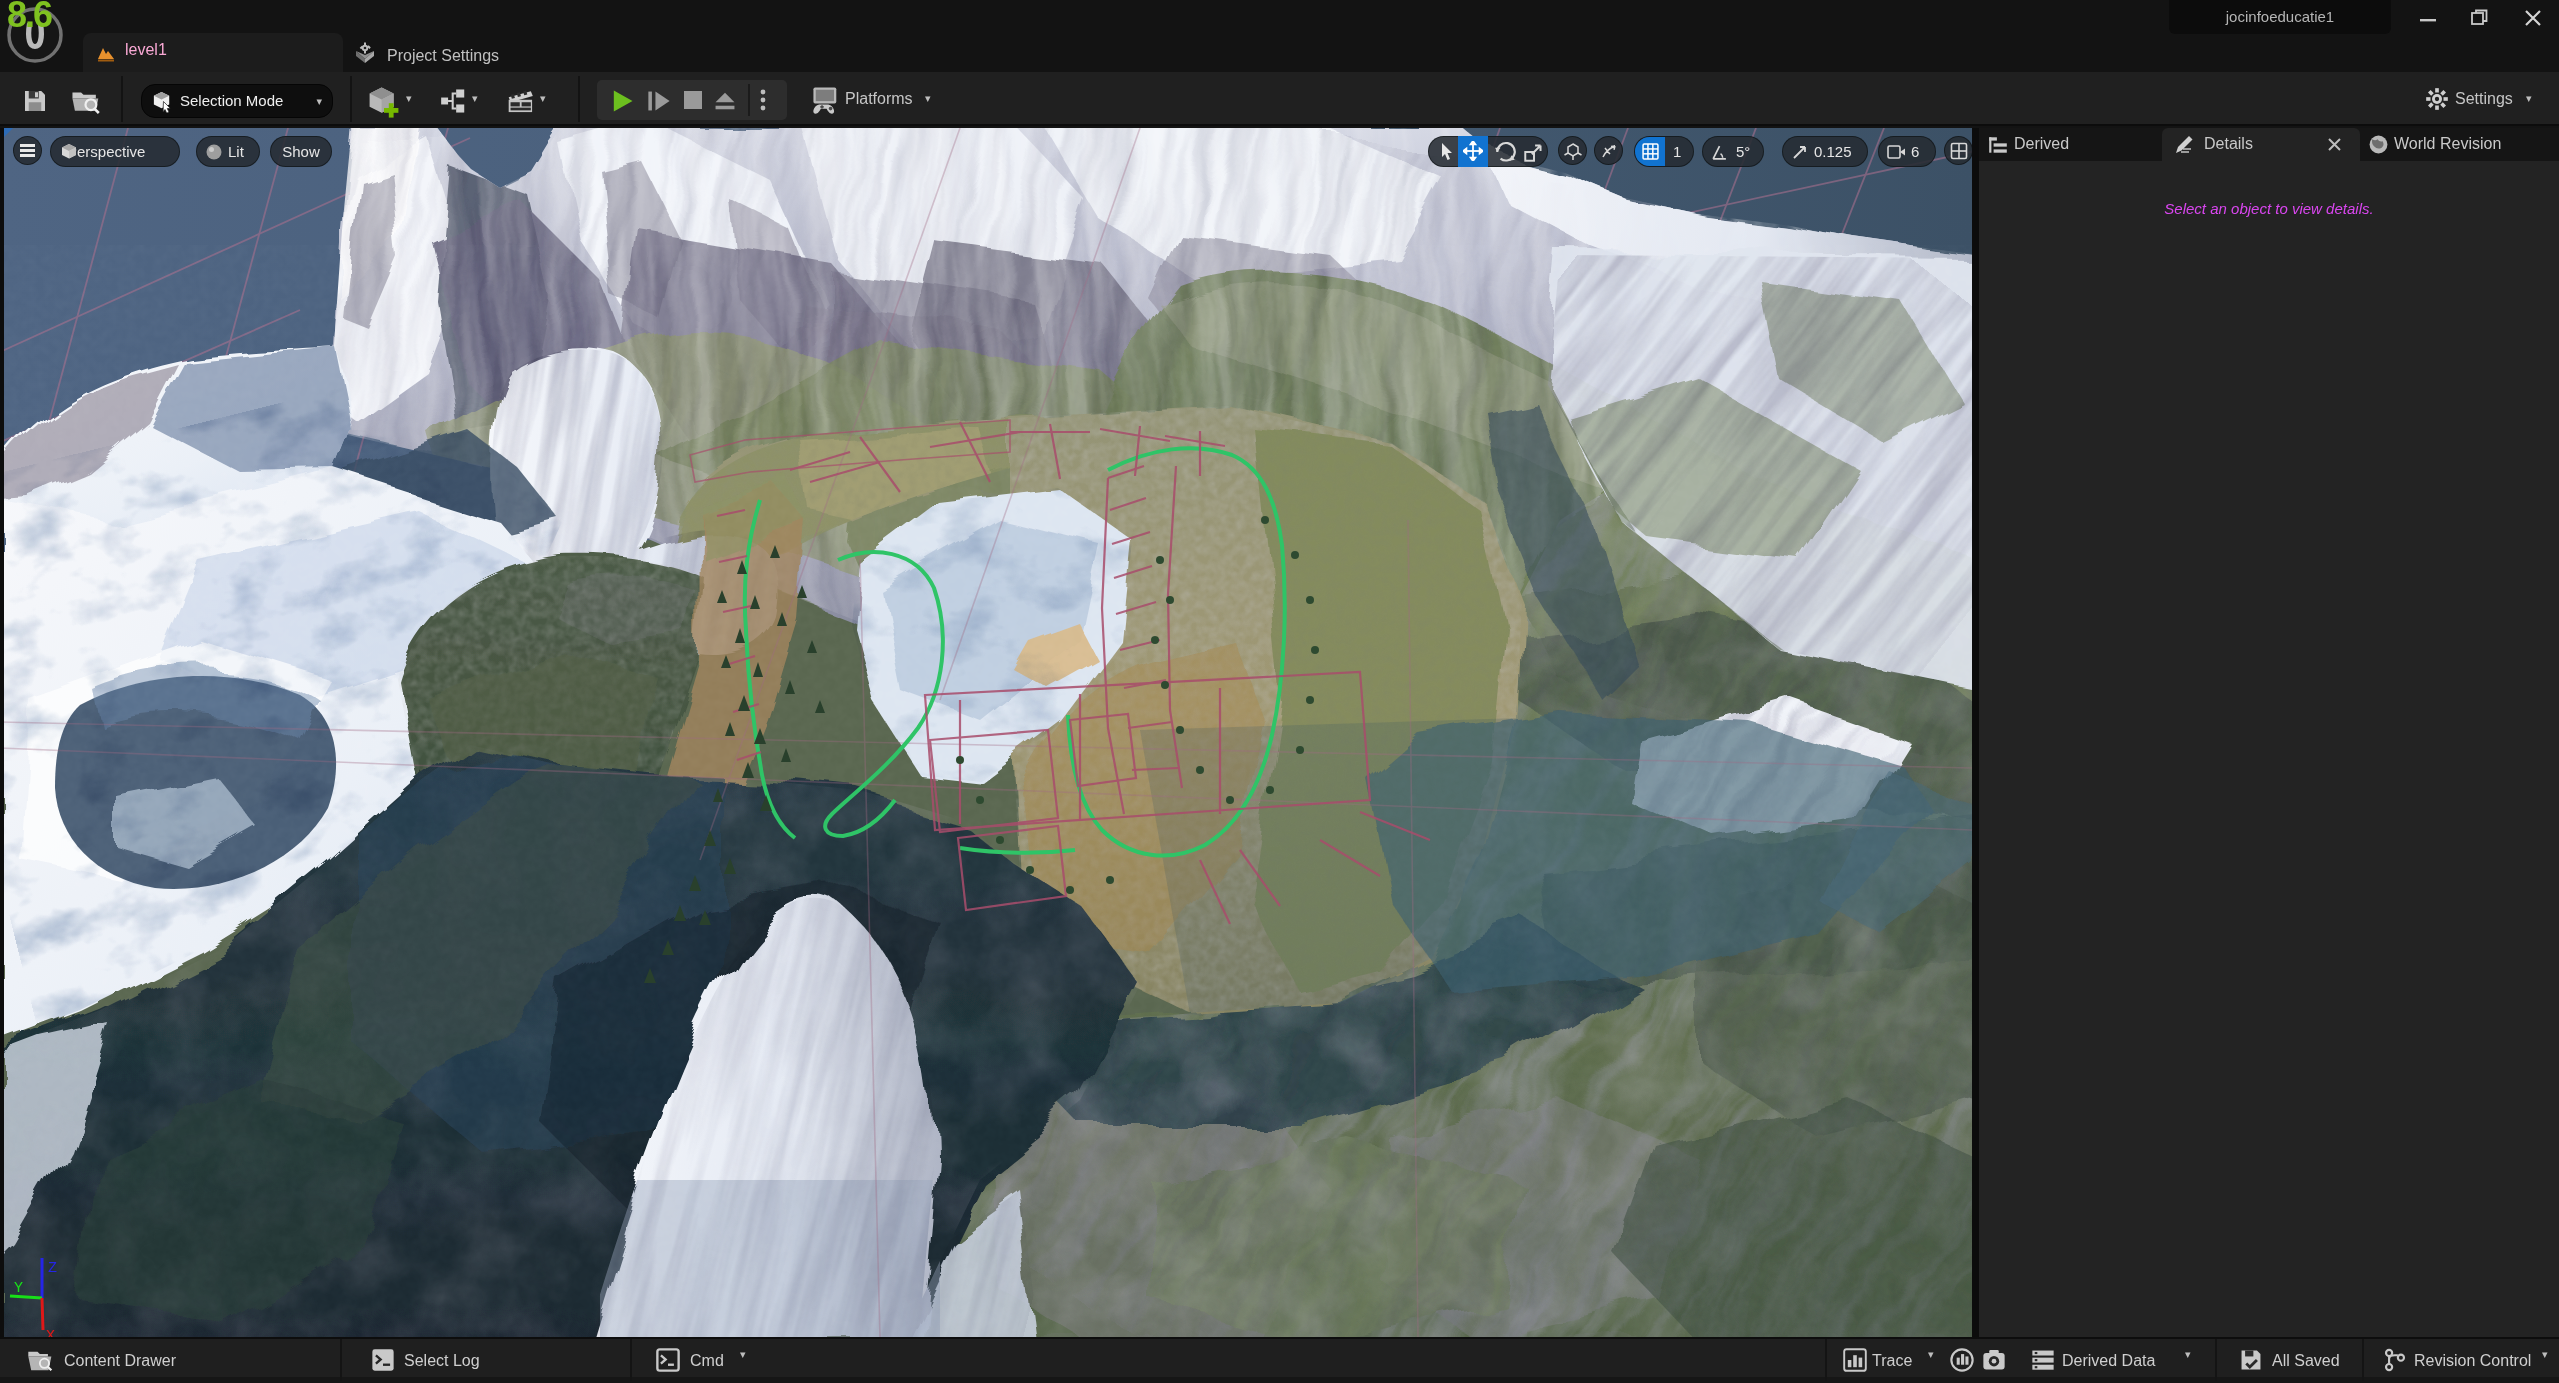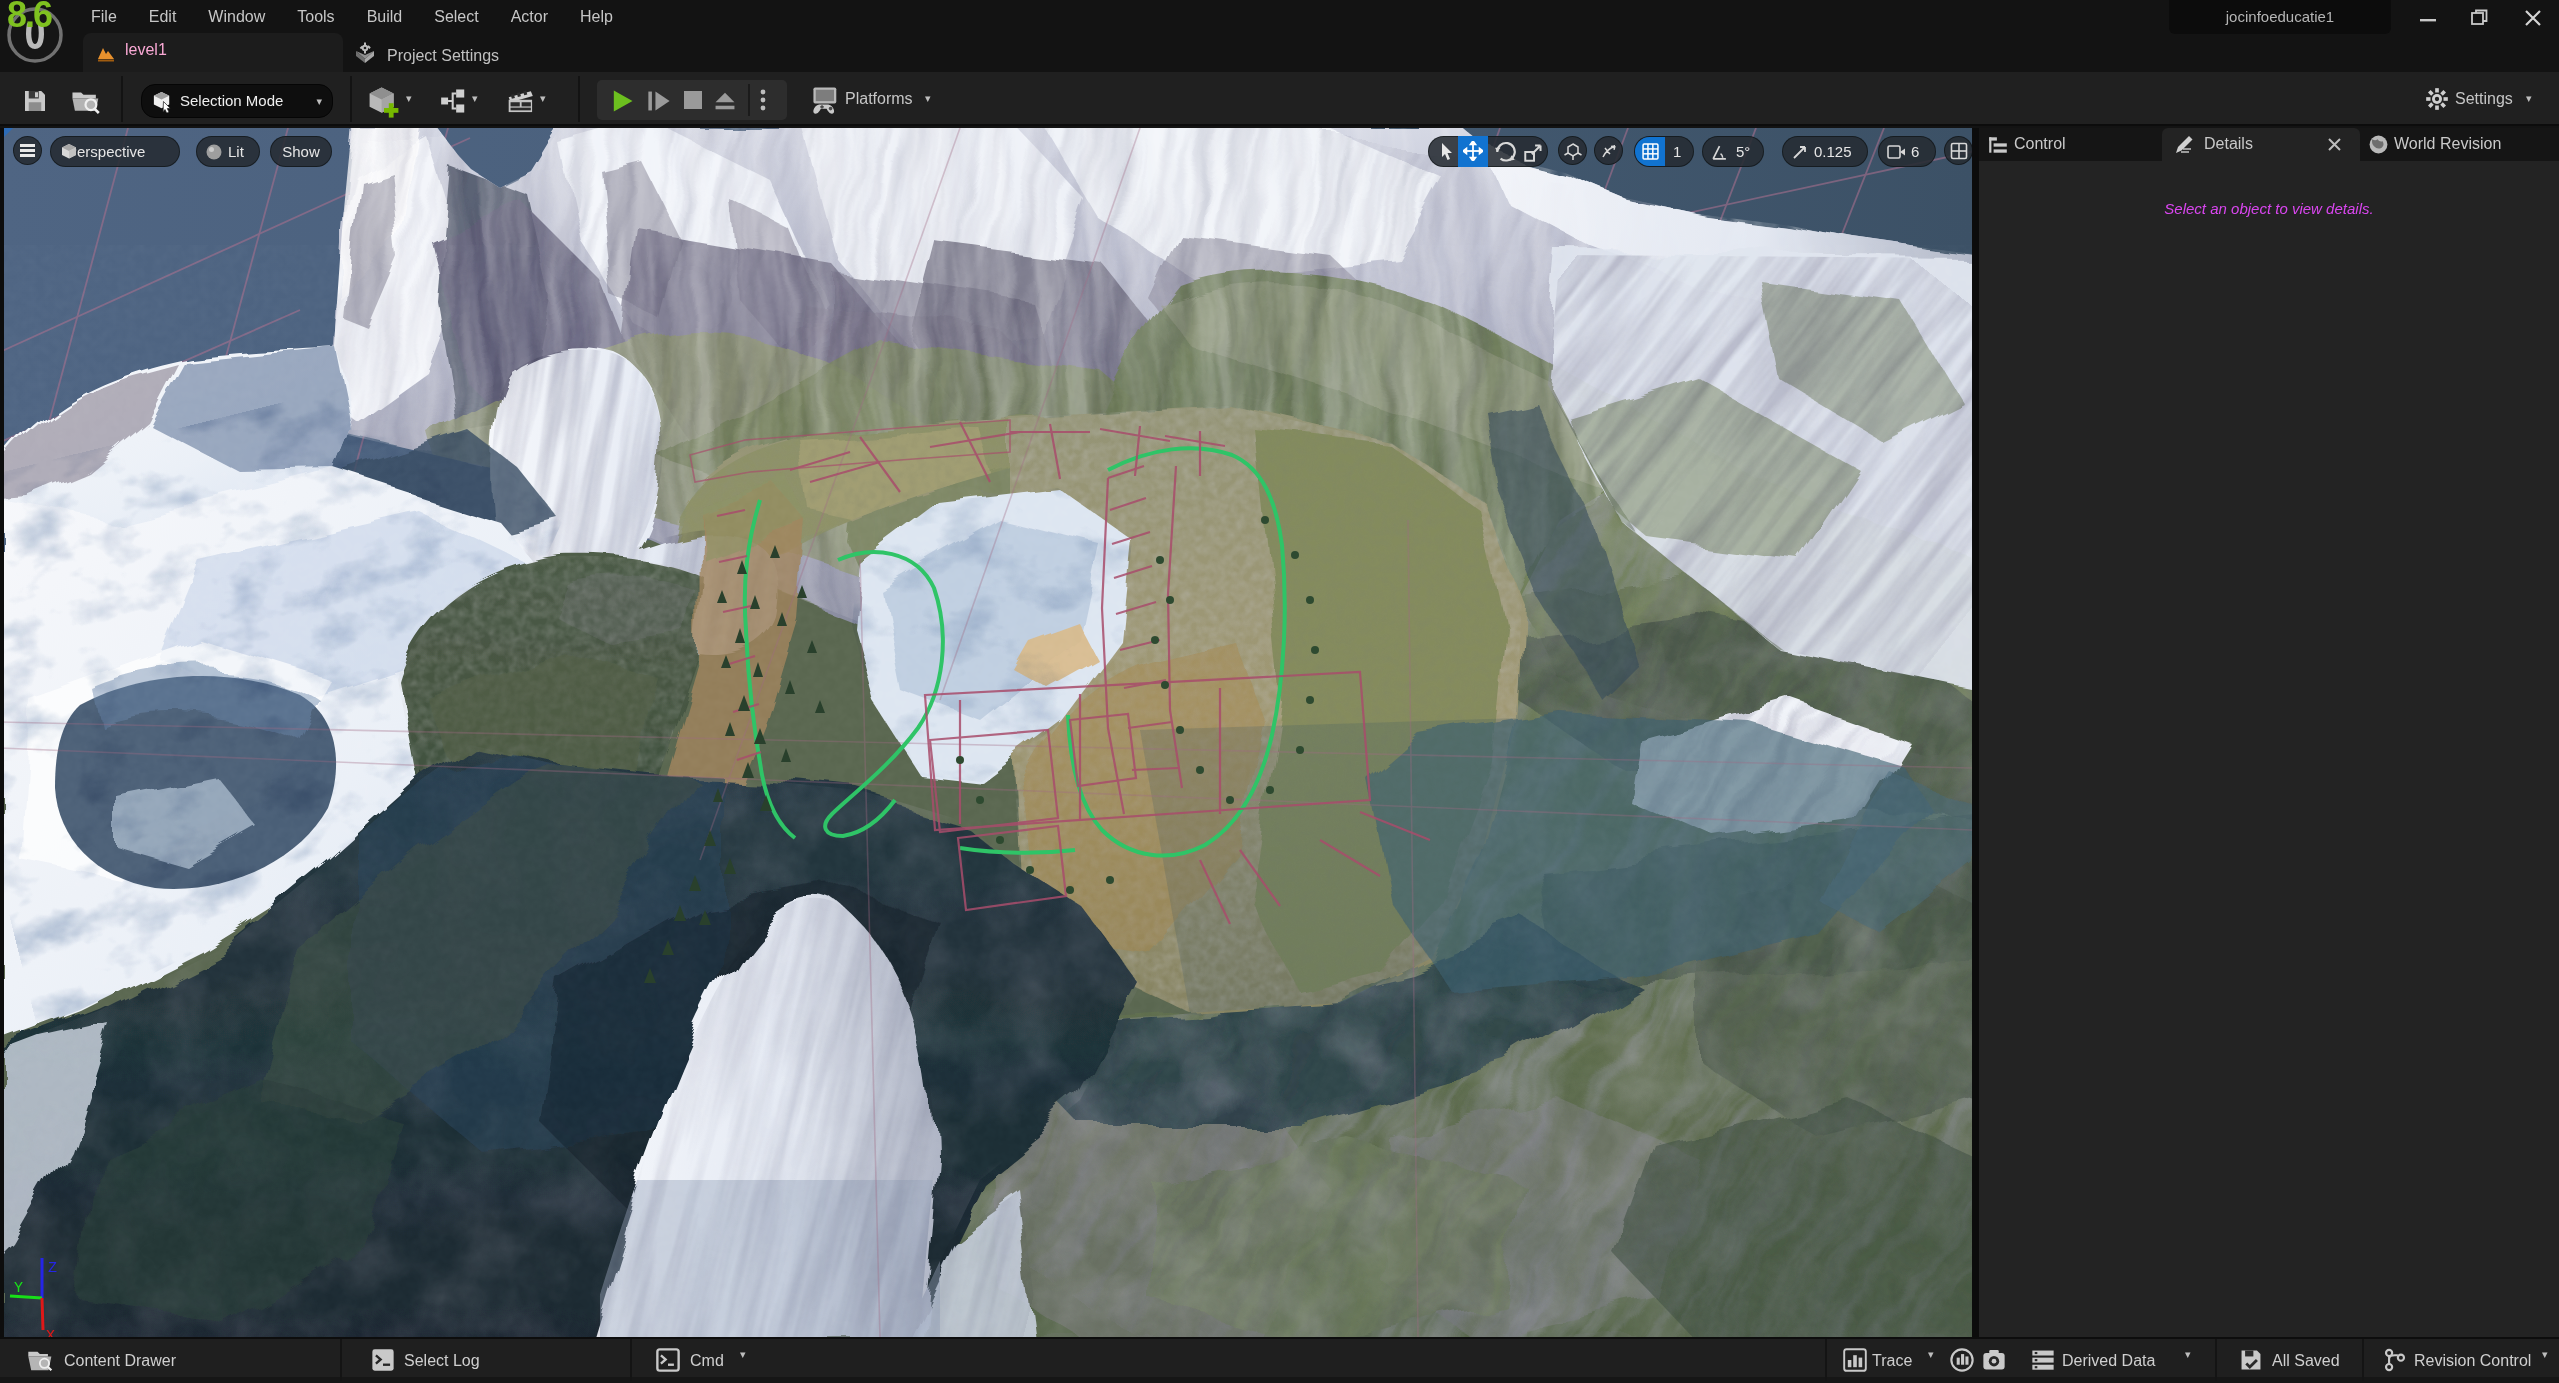--- a/index.html
+++ b/index.html
@@ -35,23 +35,20 @@
   .pill { position:absolute; background:rgba(38,43,50,0.88); border:1px solid rgba(10,12,14,0.55); border-radius:16px;
      color:#e6e6e6; font-size:15px; height:31px; line-height:29px; }
   .circ { position:absolute; width:29px; height:29px; border-radius:50%; background:rgba(38,43,50,0.88); border:1px solid rgba(10,12,14,0.55);}
   .chev { font-size:11px; color:#bdbdbd; }
   svg.ic { vertical-align:middle; }
 </style>
 </head>
 <body>
 <div id="page">
   <div id="titlebar" class="abs"></div>
-  <div id="menus" class="abs menu" style="left:75px; width:700px;">
-    <span style="margin:0 16px;">File</span><span style="margin:0 16px;">Edit</span><span style="margin:0 16px;">Window</span><span style="margin:0 16px;">Tools</span><span style="margin:0 16px;">Build</span><span style="margin:0 16px;">Select</span><span style="margin:0 16px;">Actor</span><span style="margin:0 16px;">Help</span>
-  </div>
   <div id="winTitle" class="abs">jocinfoeducatie1</div>
   <svg class="abs" style="left:2416px;top:8px;" width="28" height="20">
       <rect x="4" y="11" width="16" height="2.4" fill="#c9c9c9"></rect>
     </svg>
   <svg class="abs" style="left:2468px;top:8px;" width="28" height="20">
     <rect x="4" y="5" width="11" height="11" fill="none" stroke="#c9c9c9" stroke-width="1.8"></rect>
     <path d="M8,5 V2.5 H18.5 V13 H15" fill="none" stroke="#c9c9c9" stroke-width="1.8"></path>
   </svg>
   <svg class="abs" style="left:2521px;top:8px;" width="28" height="20">
     <path d="M5,3 L19,17 M19,3 L5,17" stroke="#d4d4d4" stroke-width="2.2"></path>
@@ -663,21 +660,21 @@
     <div id="panelBody"></div>
     <div id="detailsTab"></div>
     <svg class="abs" style="left:8px;top:6px;" width="22" height="22" viewBox="0 0 20 20">
       <g fill="#c9c9c9">
           <rect x="2" y="3" width="7" height="3"></rect>
           <rect x="6" y="8.5" width="12" height="3"></rect>
           <rect x="6" y="14" width="12" height="3"></rect>
           <rect x="2" y="3" width="2" height="14"></rect>
         </g>
     </svg>
-    <span class="ptab" style="left:35px;">Control</span>
+    <span class="ptab" style="left:35px;">Derived</span>
     <svg class="abs" style="left:195px;top:7px;" width="20" height="20" viewBox="0 0 20 20">
       <path d="M2,18 l2,-6 L15,1 l3.5,3.5 -11,11 z" fill="#d0d0d0"></path>
       <g stroke="#d0d0d0" stroke-width="1.4">
           <line x1="9" y1="14" x2="17" y2="14"></line>
           <line x1="7" y1="17" x2="15" y2="17"></line>
         </g>
     </svg>
     <span class="ptab" style="left:225px;">Details</span>
     <svg class="abs" style="left:348px;top:9px;" width="16" height="16">
         <path d="M2,2 L13,13 M13,2 L2,13" stroke="#bdbdbd" stroke-width="2"></path>

